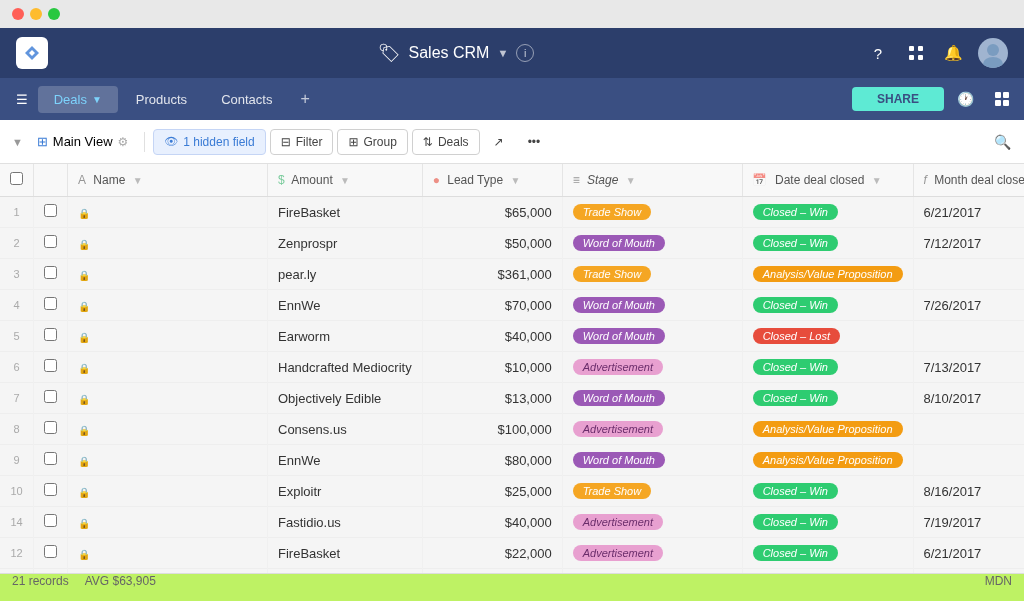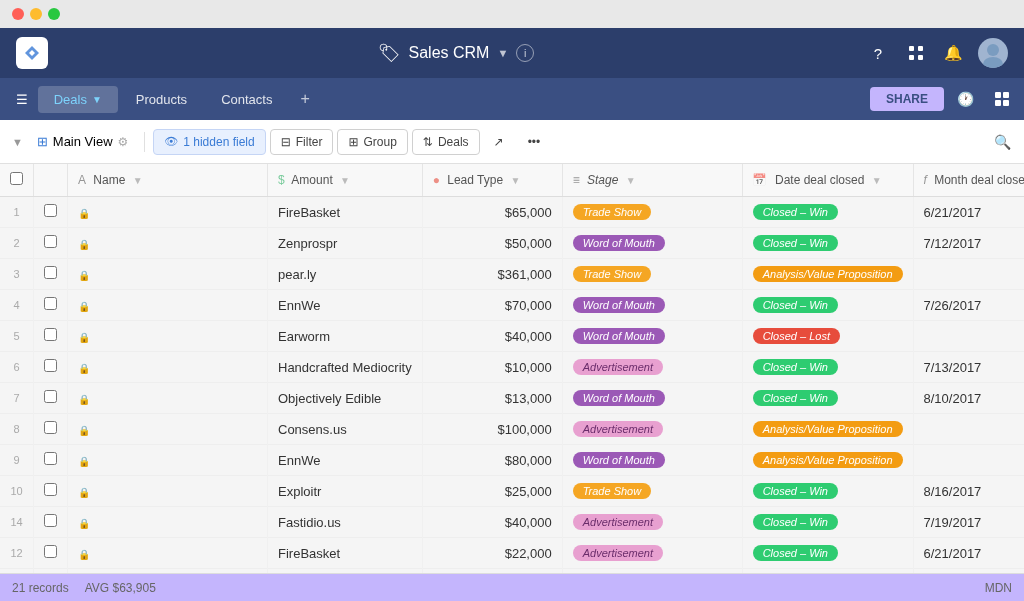--- a/index.html
+++ b/index.html
@@ -25,21 +25,21 @@
     .avatar { width: 30px; height: 30px; border-radius: 50%; background: #a0b4d0; overflow: hidden; }
 
     
     .navbar { height: 42px; background: #3a4f82; display: flex; align-items: center; padding: 0 8px; gap: 2px; }
     .hamburger { color: white; padding: 6px 8px; cursor: pointer; }
     .nav-tab { padding: 6px 16px; border-radius: 4px; color: rgba(255,255,255,0.85); cursor: pointer; font-size: 13px; display: flex; align-items: center; gap: 5px; }
     .nav-tab.active { background: rgba(255,255,255,0.2); color: #7dd3fc; font-weight: 500; }
     .nav-tab .dropdown-arrow { font-size: 10px; }
     .nav-tab-add { color: rgba(255,255,255,0.7); padding: 6px 10px; cursor: pointer; font-size: 16px; }
     .navbar-right { margin-left: auto; }
-    .share-btn { background: #c4b5fd; color: #3a4f82; border: none; border-radius: 4px; padding: 5px 16px; font-size: 12px; font-weight: 600; cursor: pointer; }
+    .share-btn { background: #5eead4; color: #3a4f82; border: none; border-radius: 4px; padding: 5px 25px; font-size: 12px; font-weight: 600; cursor: pointer; }
 
     
     .toolbar { height: 44px; background: white; display: flex; align-items: center; padding: 0 12px; gap: 4px; border-bottom: 1px solid #e0e0e0; }
     .toolbar-left { display: flex; align-items: center; gap: 6px; }
     .view-dropdown { display: flex; align-items: center; gap: 5px; padding: 4px 8px; border-radius: 4px; cursor: pointer; font-weight: 500; }
     .toolbar-btn { display: flex; align-items: center; gap: 5px; padding: 5px 10px; border-radius: 4px; border: 1px solid #d0d0d0; background: white; color: #444; cursor: pointer; font-size: 12px; }
     .toolbar-btn.hidden-field { background: #e8f0fe; border-color: #c5d5f5; color: #3a7bd5; }
     .toolbar-separator { width: 1px; height: 20px; background: #e0e0e0; margin: 0 4px; }
 
     
@@ -59,21 +59,21 @@
     .badge { display: inline-block; padding: 2px 10px; border-radius: 12px; font-size: 11px; font-weight: 500; font-style: italic; }
     .badge-tradeshow { background: #f5a623; color: white; }
     .badge-wordofmouth { background: #9b59b6; color: white; }
     .badge-advertisement { background: #e8a0d0; color: #6b2d6b; }
     .badge-closed-win { background: #2ecc71; color: white; }
     .badge-closed-lost { background: #e74c3c; color: white; }
     .badge-analysis { background: #f39c12; color: white; }
     .col-header-icon { margin-right: 4px; opacity: 0.6; }
 
     
-    .statusbar { height: 28px; background: #c4b5fd; border-top: 1px solid #ddd; display: flex; align-items: center; padding: 0 12px; font-size: 12px; color: #666; }
+    .statusbar { height: 28px; background: #bef264; border-top: 1px solid #ddd; display: flex; align-items: flex-start; padding: 0 12px; font-size: 12px; color: #666; }
     .statusbar-right { margin-left: auto; font-weight: 500; color: #666; }
   </style>
 </head>
 <body>
 
 <div class="titlebar">
   <div class="traffic-lights">
     <div class="tl tl-red"></div>
     <div class="tl tl-yellow"></div>
     <div class="tl tl-green"></div>

